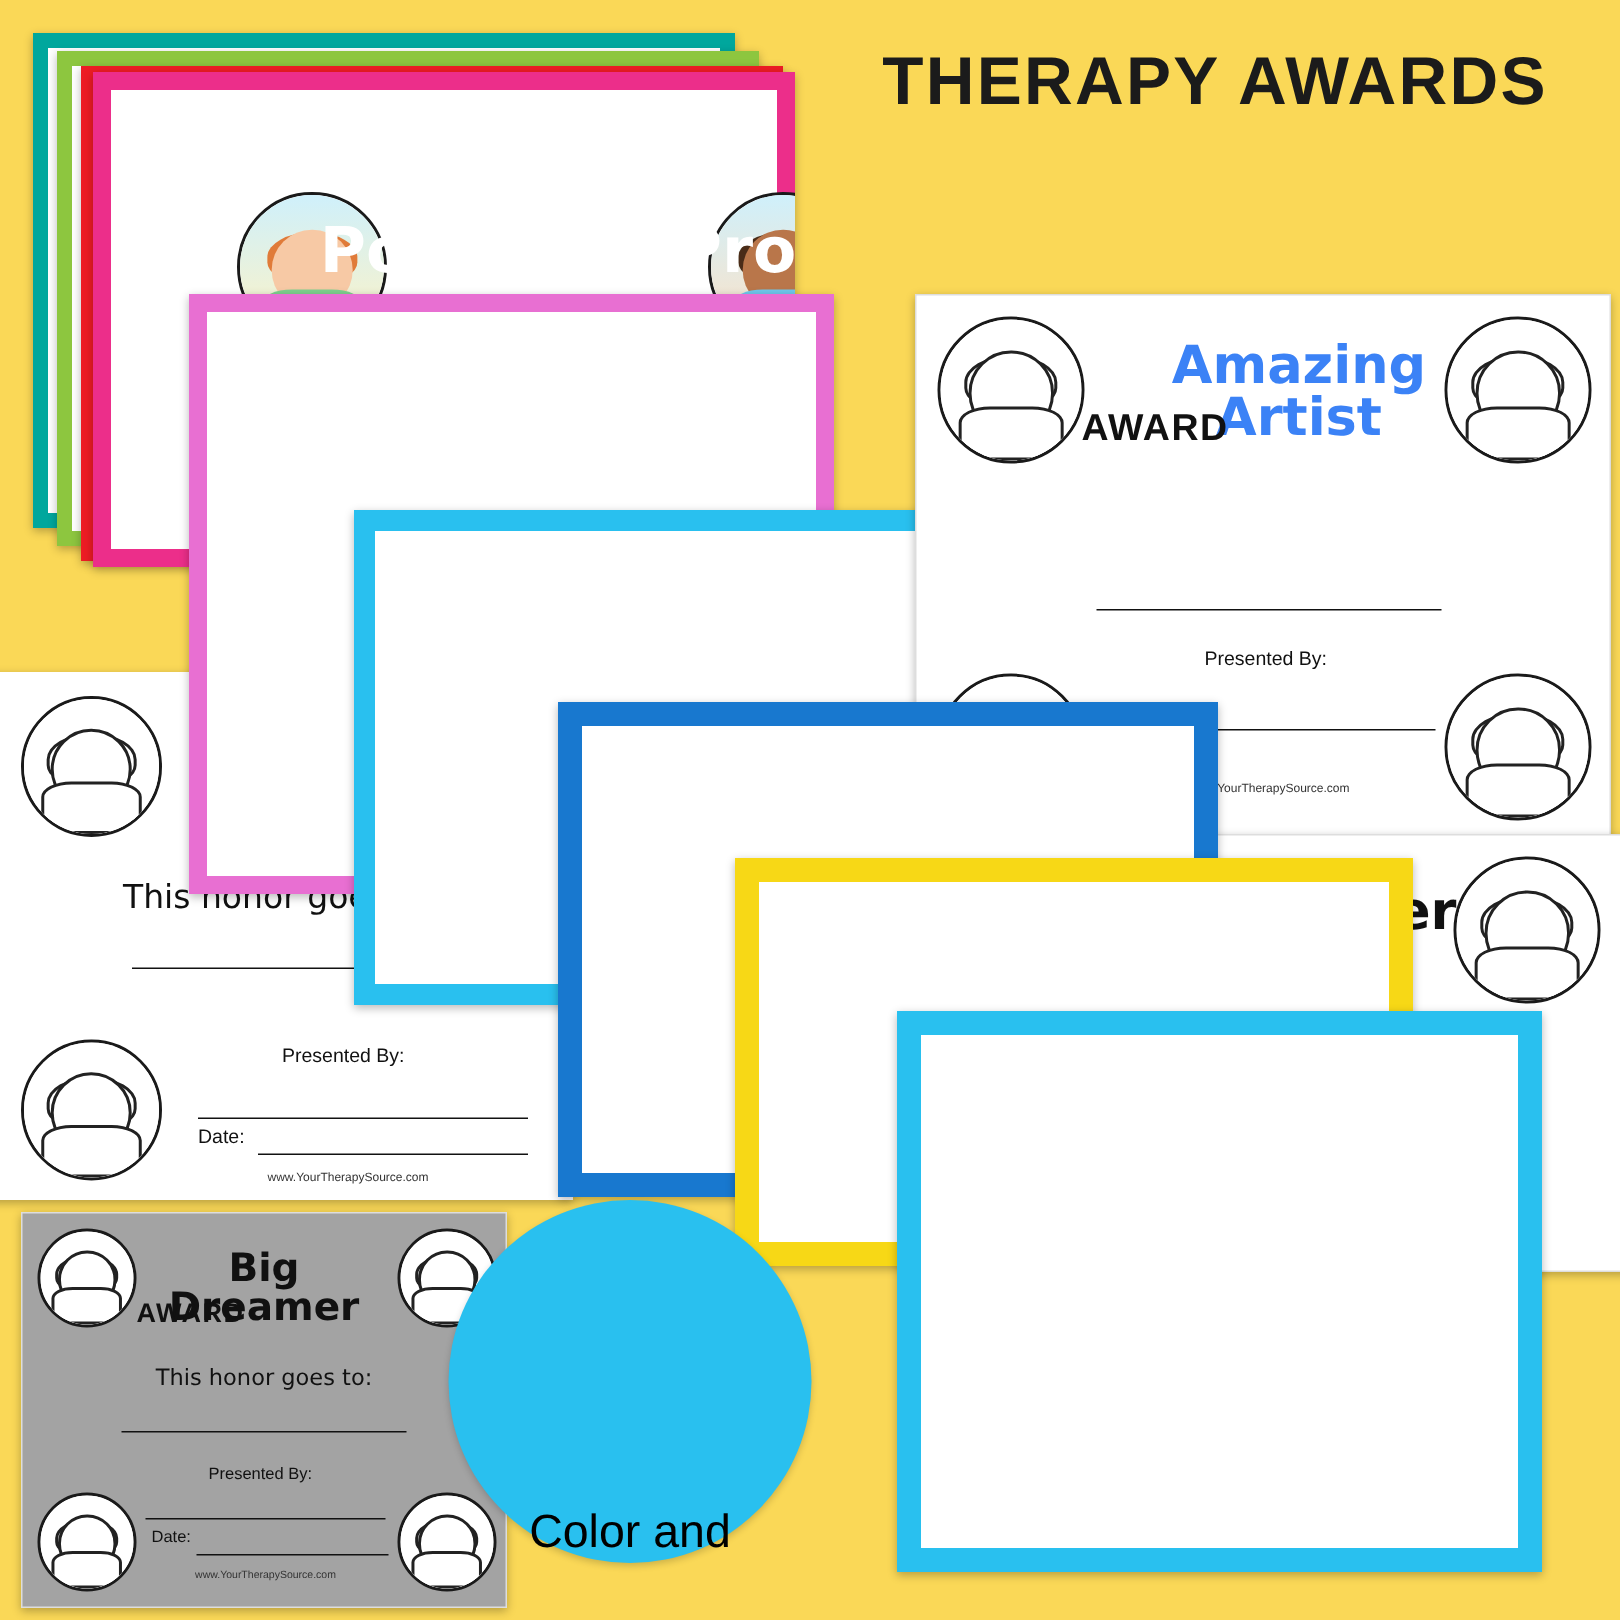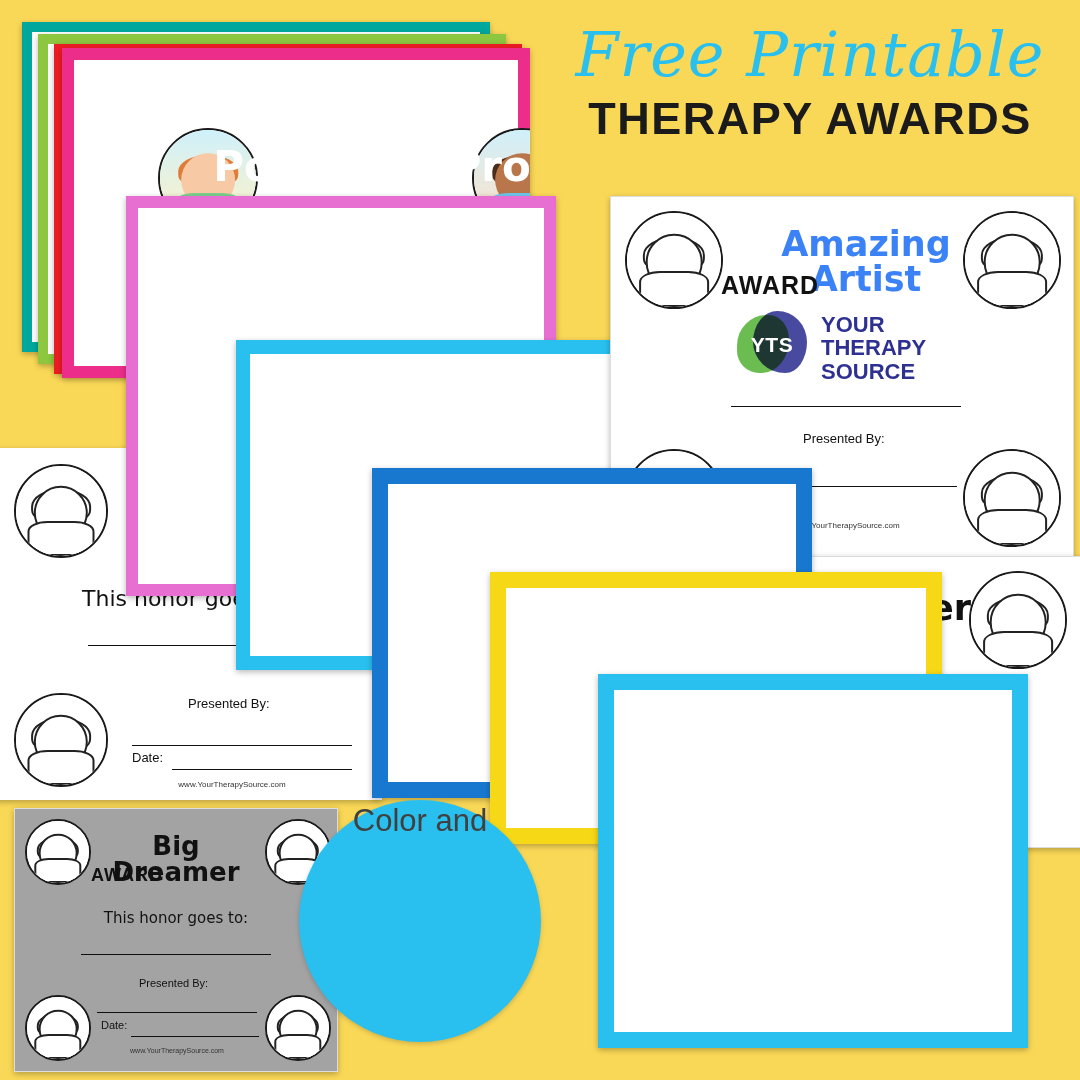--- a/index.html
+++ b/index.html
@@ -99,22 +99,22 @@
   }
   .badge.bw .bg{background:#fff;}
   .badge.bw .face{background:#fff;border:2px solid #222;}
   .badge.bw .hair{background:#fff;border:2px solid #222;}
   .badge.bw .body{background:#fff;border:2px solid #222;}
 
   
   .cb-circle{
     position:absolute;left:299px;top:800px;width:242px;height:242px;
     border-radius:50%;background:#29C0EF;
-    display:flex;align-items:flex-start;justify-content:center;
-    text-align:center;color:#404040;
+    display:flex;align-items:flex-end;justify-content:center;
+    text-align:center;color:#000000;
     font-family:"Liberation Sans", sans-serif;
     font-size:31px;line-height:1.35;
     box-shadow:0 2px 5px rgba(0,0,0,.18);
   }
 
   
   .yts{position:absolute;display:flex;align-items:center;gap:10px;}
   .yts .mark{
     position:relative;width:78px;height:78px;
   }
@@ -129,21 +129,20 @@
     font-family:"Liberation Sans", sans-serif;
     font-weight:700;color:#2E3192;font-size:22px;line-height:1.05;
   }
 </style>
 </head>
 <body>
 
 <div class="stage">
 
   <div class="headline">
-    <div class="script">Free Printable</div>
     <div class="sub">THERAPY AWARDS</div>
   </div>
 
   <div class="cert" style="left:22px;top:22px;width:468px;height:330px;background:#00A79D;">
     <div class="inner" style="left:10px;top:10px;right:10px;bottom:10px;"></div>
   </div>
   <div class="cert" style="left:38px;top:34px;width:468px;height:330px;background:#8DC63F;">
     <div class="inner" style="left:10px;top:10px;right:10px;bottom:10px;"></div>
   </div>
   <div class="cert" style="left:54px;top:44px;width:468px;height:330px;background:#ED1C24;">
@@ -230,32 +229,20 @@
     </div>
     <div class="badge bw" style="left:352px;top:252px;width:94px;height:94px;">
       <div class="bg"></div>
         <div class="hair"></div>
         <div class="face"></div>
         <div class="body"></div>
     </div>
     <div class="title" style="position:absolute;left:110px;top:30px;width:250px;font-size:35px;color:#3b82f6;padding-left:20px;">Amazing Artist</div>
     <div class="awardword" style="position:absolute;left:110px;top:74px;width:250px;font-size:25px;">AWARD</div>
 
-    <div class="yts" style="left:122px;top:112px;">
-      <div class="mark">
-        <div class="p1"></div>
-          <div class="p2"></div>
-        <div class="txt">YTS</div>
-      </div>
-      <div class="words">
-        <div>YOUR</div>
-        <div>THERAPY</div>
-        <div>SOURCE</div>
-      </div>
-    </div>
 
     <div class="rule" style="position:absolute;left:120px;top:208px;width:230px;height:1px;"></div>
     <div class="smalllabel" style="position:absolute;left:192px;top:234px;font-size:13px;">Presented By:</div>
     <div class="rule" style="position:absolute;left:124px;top:288px;width:222px;height:1px;"></div>
     <div class="url" style="position:absolute;left:120px;top:324px;width:230px;font-size:8px;">www.YourTherapySource.com</div>
   </div>
 
   <div class="cert" style="left:800px;top:556px;width:300px;height:290px;background:#fff;border:1px solid #ddd;">
     <div class="badge bw" style="left:168px;top:14px;width:94px;height:94px;">
       <div class="bg"></div>

